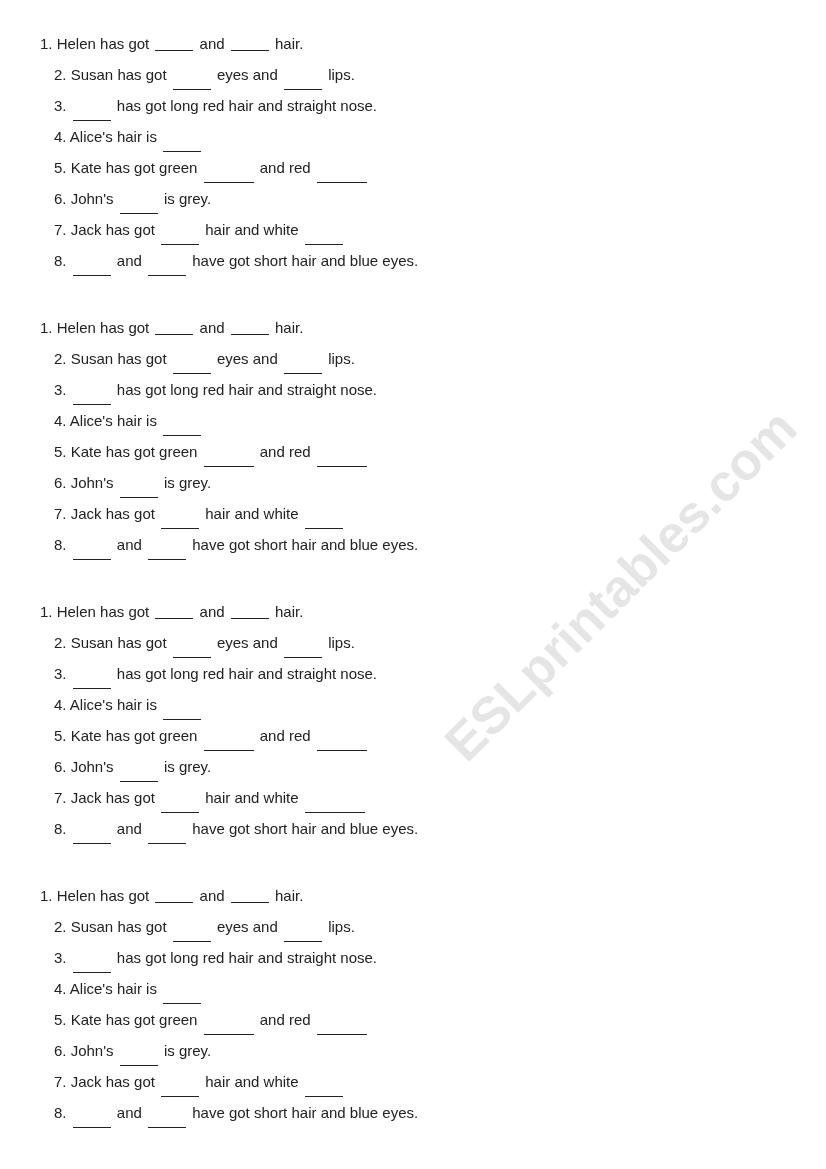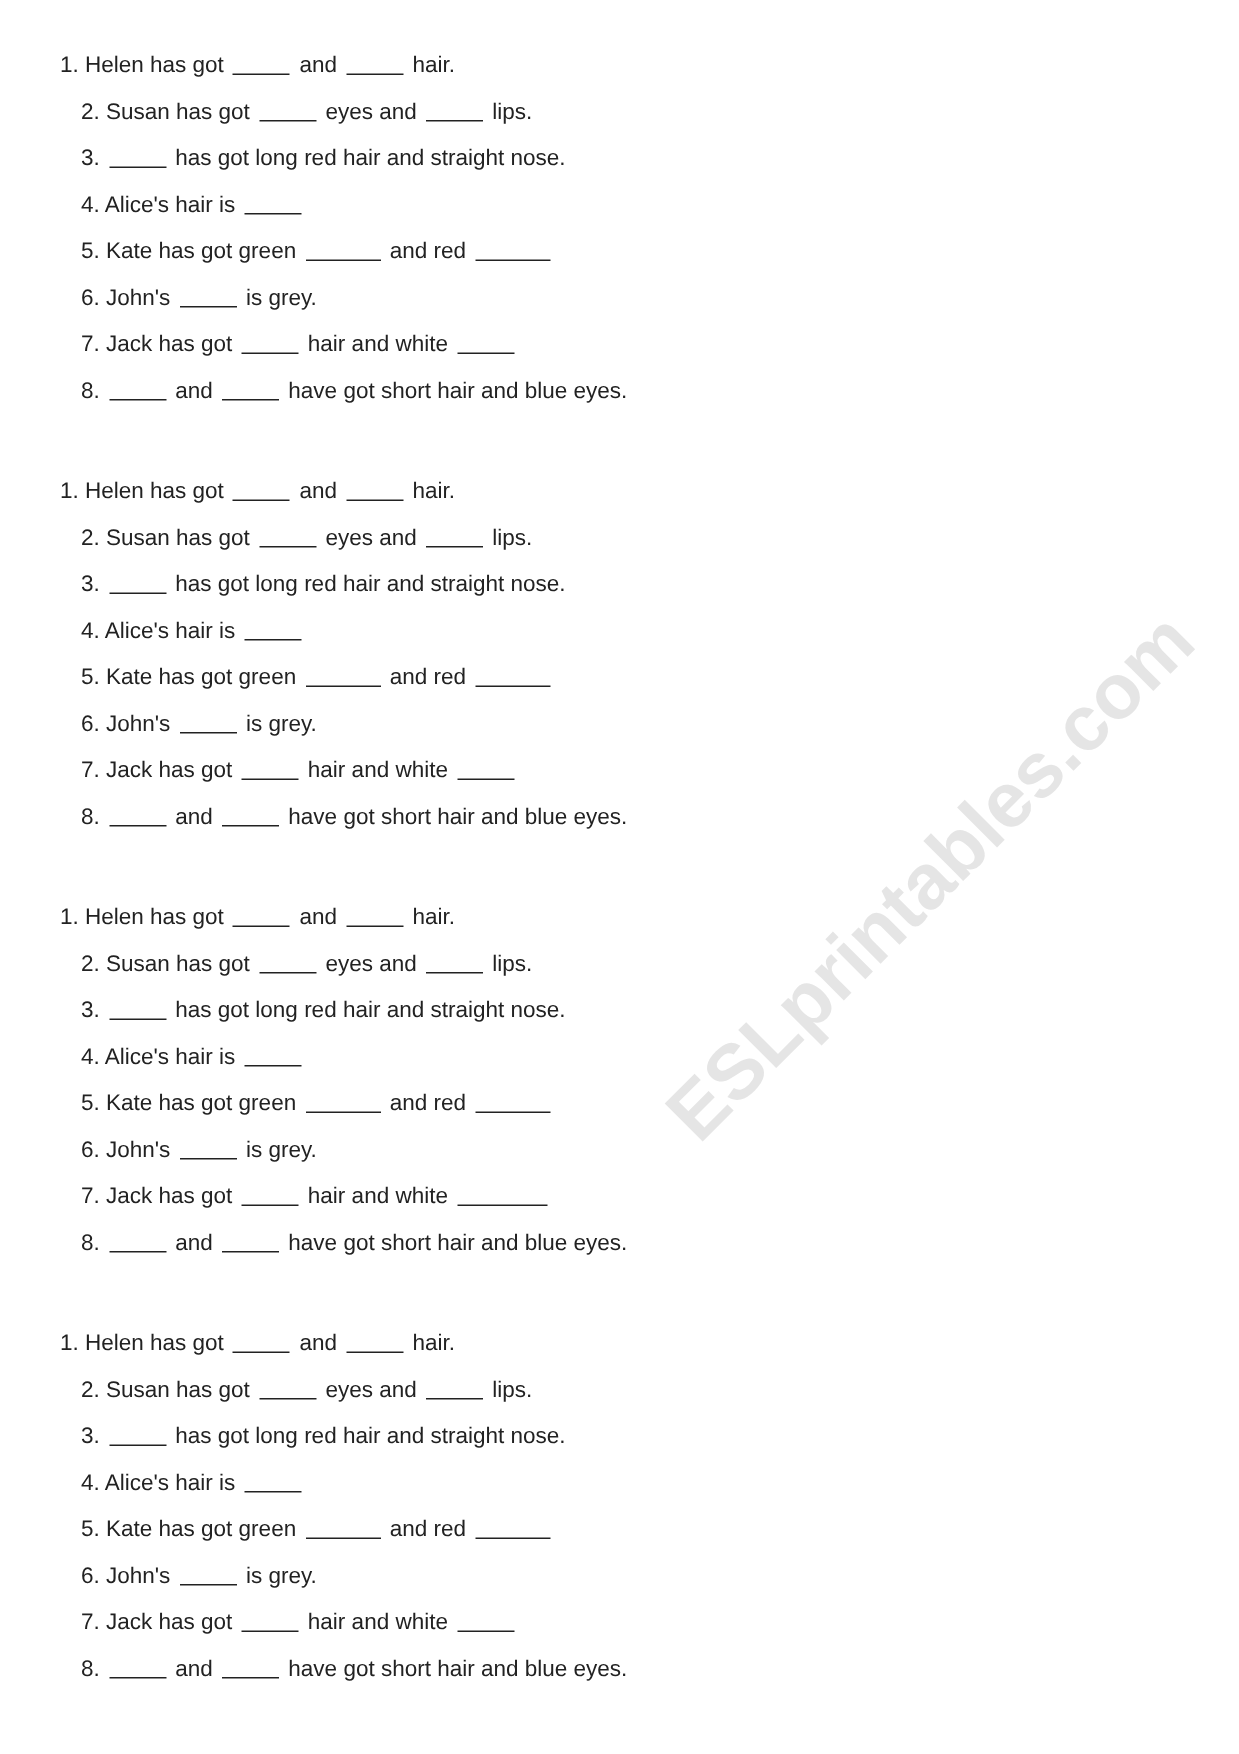--- a/index.html
+++ b/index.html
@@ -71,20 +71,21 @@
     .blank-md {
       min-width: 50px;
     }
 
     .blank-lg {
       min-width: 60px;
     }
 
     .indent {
       padding-left: 14px;
+      align-items: flex-end;
     }
   </style>
 </head>
 <body>
 
 <div class="watermark">ESLprintables.com</div>
 
 <div class="page">
 
   <div class="section">

